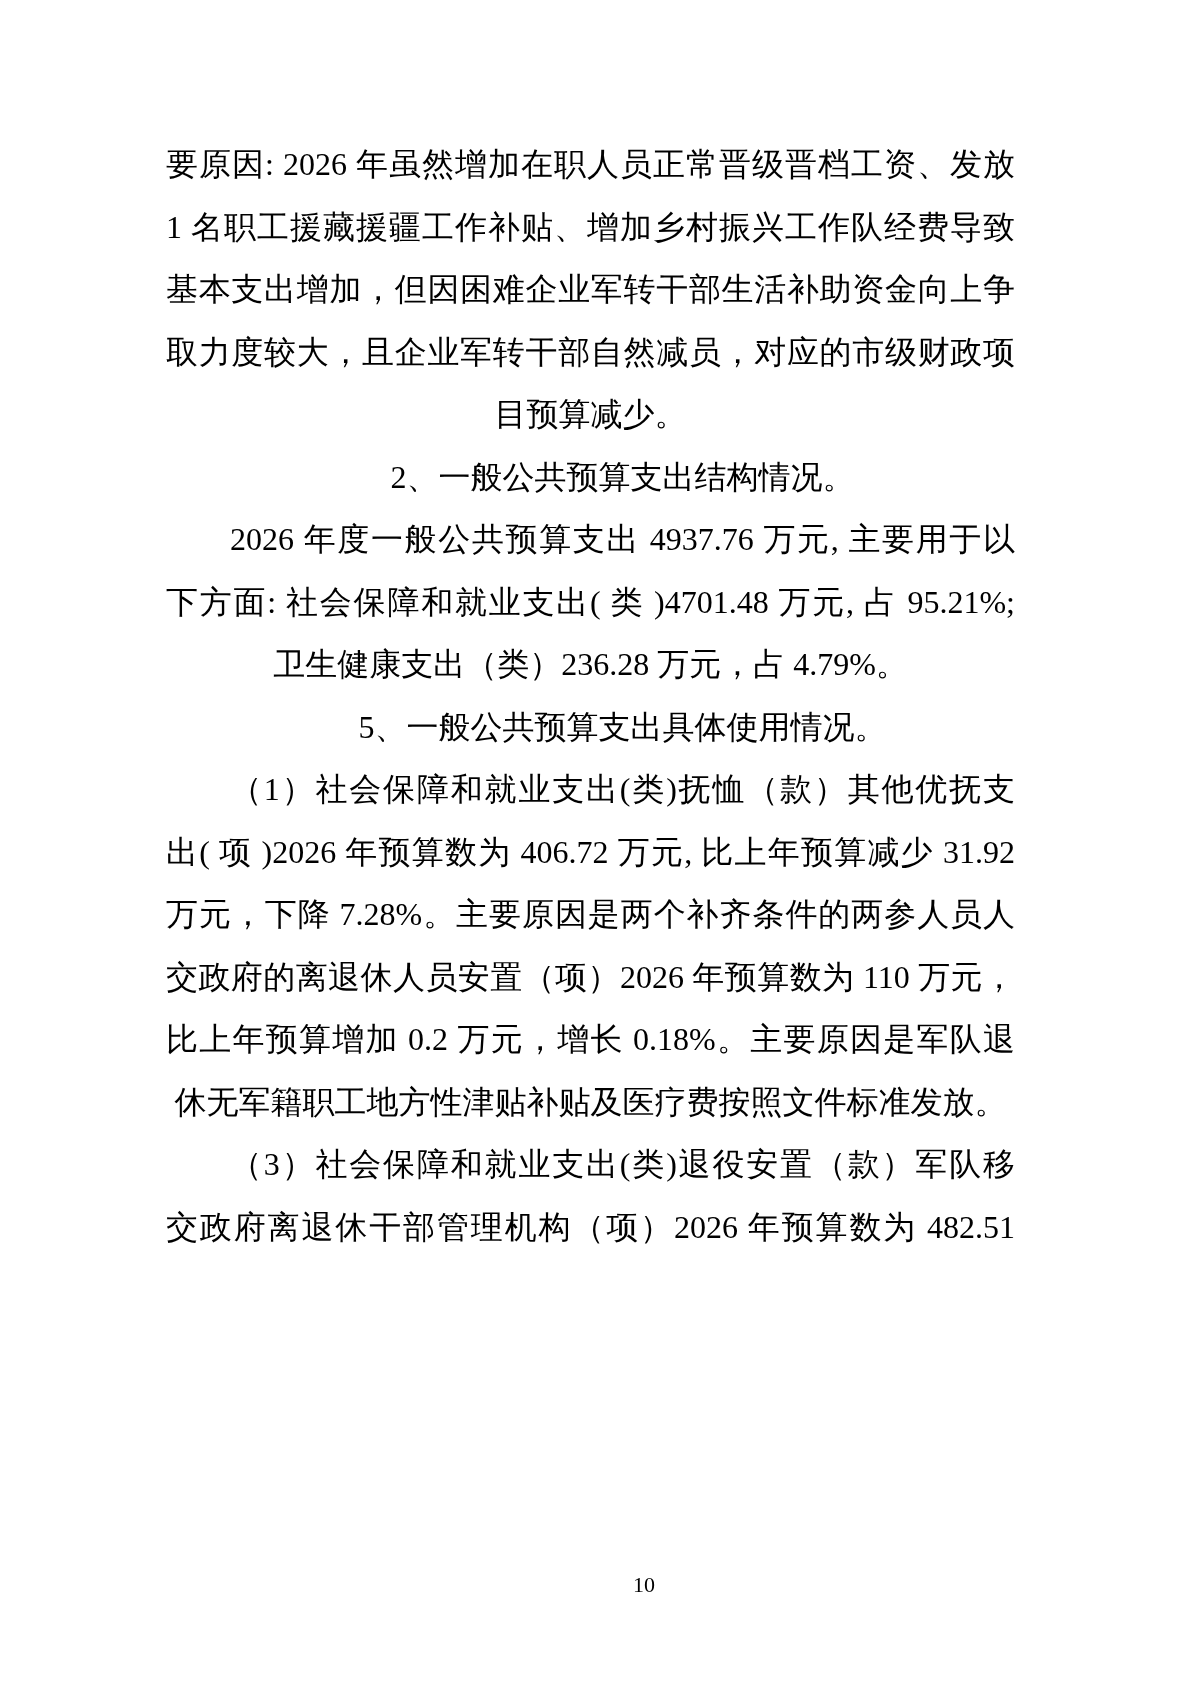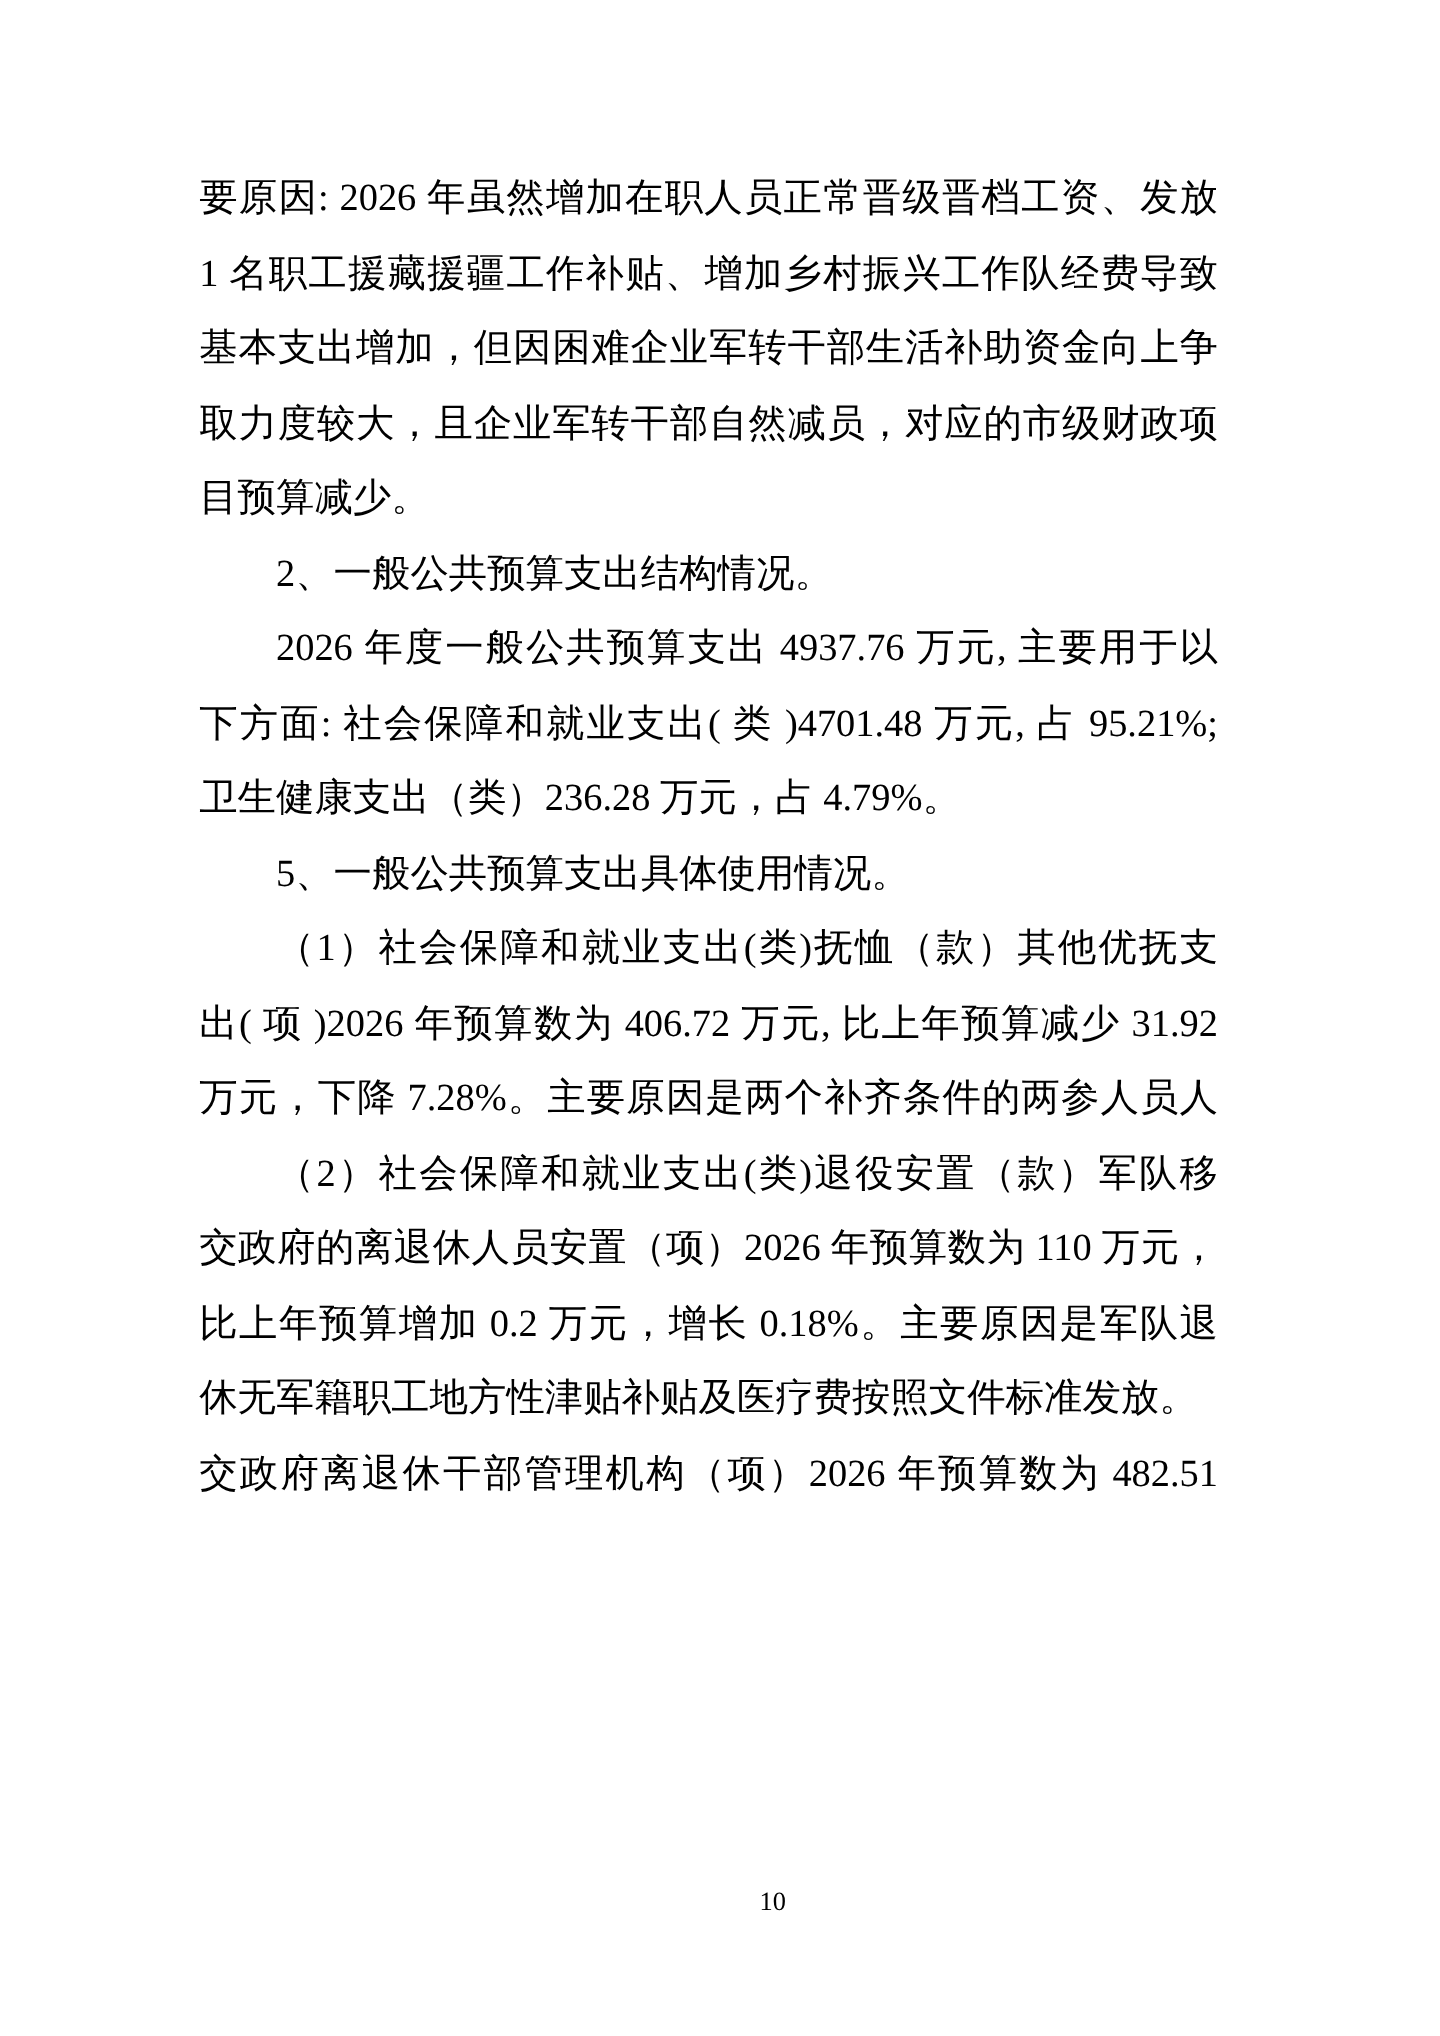--- a/index.html
+++ b/index.html
@@ -19,21 +19,21 @@
     position: absolute;
     left: 166px; top: 133px;
     width: 849px;
     font-family: Liberation Serif, serif;
   }
   .line {
     height: 62.5px;
     line-height: 62.5px;
     font-size: 32px;
     color: #000000;
-    text-align: left;
+    text-align: center;
     white-space: nowrap;
   }
   .just {
     white-space: normal;
     text-align: justify;
     text-align-last: justify;
     text-justify: inter-character;
   }
   .indent { padding-left: 64px; }
   .page-number {
@@ -58,20 +58,20 @@
     <div class="line just">取力度较大，且企业军转干部自然减员，对应的市级财政项</div>
     <div class="line">目预算减少。</div>
     <div class="line indent">2、一般公共预算支出结构情况。</div>
     <div class="line just indent">2026 年度一般公共预算支出 4937.76 万元, 主要用于以</div>
     <div class="line just">下方面: 社会保障和就业支出( 类 )4701.48 万元, 占 95.21%;</div>
     <div class="line">卫生健康支出（类）236.28 万元，占 4.79%。</div>
     <div class="line indent">5、一般公共预算支出具体使用情况。</div>
     <div class="line just indent">（1）社会保障和就业支出(类)抚恤（款）其他优抚支</div>
     <div class="line just">出( 项 )2026 年预算数为 406.72 万元, 比上年预算减少 31.92</div>
     <div class="line just">万元，下降 7.28%。主要原因是两个补齐条件的两参人员人</div>
-    <div class="line just indent">（2）社会保障和就业支出(类)退役安置（款）军队移</div>
     <div class="line just">交政府的离退休人员安置（项）2026 年预算数为 110 万元，</div>
     <div class="line just">比上年预算增加 0.2 万元，增长 0.18%。主要原因是军队退</div>
     <div class="line">休无军籍职工地方性津贴补贴及医疗费按照文件标准发放。</div>
+    <div class="line just indent">（3）社会保障和就业支出(类)退役安置（款）军队移</div>
     <div class="line just">交政府离退休干部管理机构（项）2026 年预算数为 482.51</div>
   </div>
   <div class="page-number">10</div>
 </div>
 
 </body></html>

